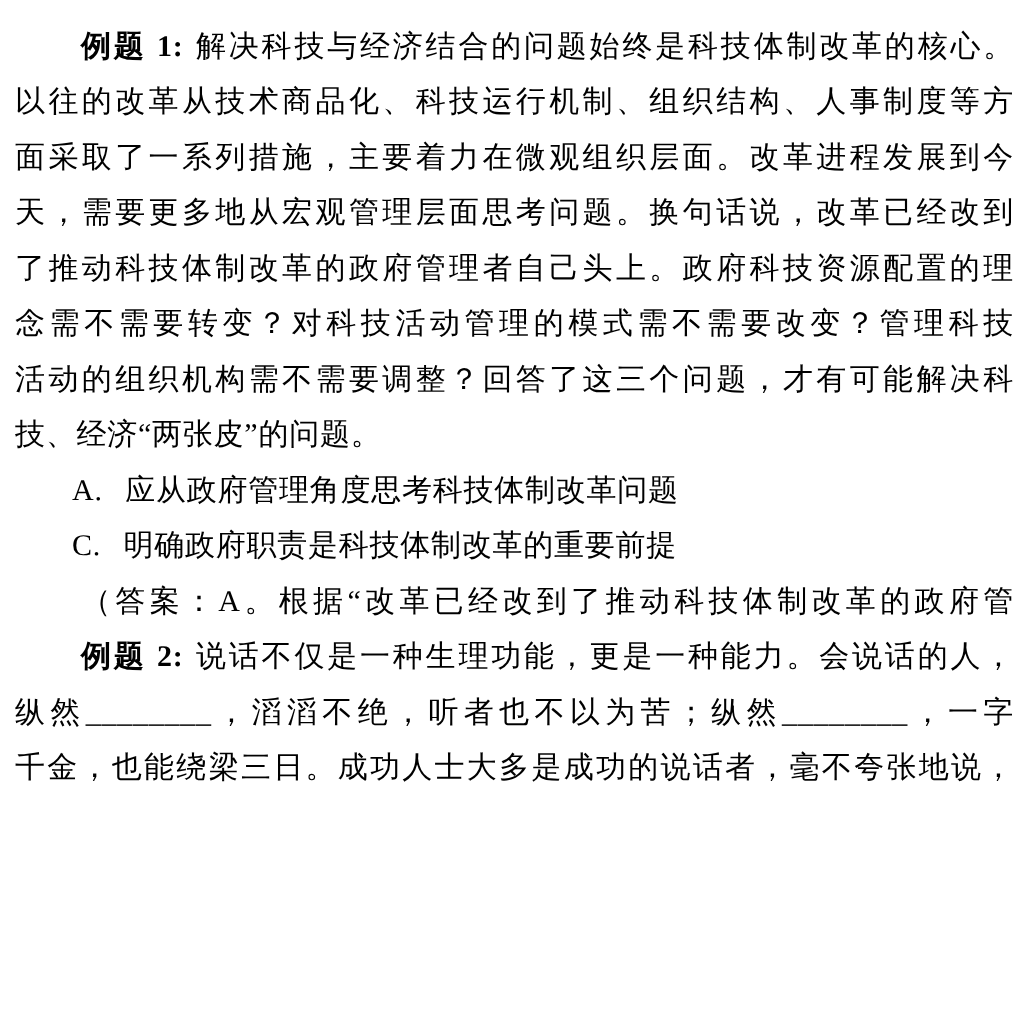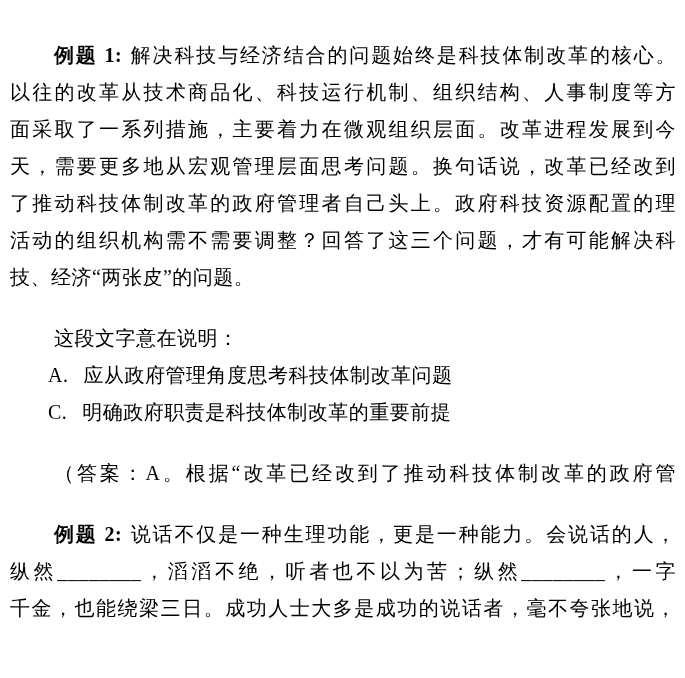--- a/index.html
+++ b/index.html
@@ -27,41 +27,41 @@
     letter-spacing: 0.5px;
     white-space: nowrap;
   }
   
   .just {
     white-space: normal;
     text-align: justify;
     text-align-last: justify;
     overflow: hidden;
   }
-  .indent { text-indent: 44px; margin-top: 24px; }
+  .indent { text-indent: 44px; }
   .bp { font-weight: bold; margin-right: 7px; }
   .opt { padding-left: 38px; }
   .opt-letter { display: inline-block; }
   .opt-text { margin-left: 15px; }
 </style>
 </head>
 <body>
 
 <div class="doc">
 
   <div class="line just indent"><span class="bp">例题 1:</span><span>解决科技与经济结合的问题始终是科技体制改革的核心。</span></div>
 
   <div class="line just">以往的改革从技术商品化、科技运行机制、组织结构、人事制度等方</div>
   <div class="line just">面采取了一系列措施，主要着力在微观组织层面。改革进程发展到今</div>
   <div class="line just">天，需要更多地从宏观管理层面思考问题。换句话说，改革已经改到</div>
   <div class="line just">了推动科技体制改革的政府管理者自己头上。政府科技资源配置的理</div>
+  <div class="line just">念需不需要转变？对科技活动管理的模式需不需要改变？管理科技</div>
   <div class="line just">活动的组织机构需不需要调整？回答了这三个问题，才有可能解决科</div>
   <div class="line">技、经济“两张皮”的问题。</div>
 
-  <div class="line indent">这段文字意在说明：</div>
 
   <div class="line opt"><span class="opt-letter">A.</span><span class="opt-text">应从政府管理角度思考科技体制改革问题</span></div>
 
 
   <div class="line opt"><span class="opt-letter">C.</span><span class="opt-text">明确政府职责是科技体制改革的重要前提</span></div>
 
 
   <div class="line just indent">（答案：A。根据“改革已经改到了推动科技体制改革的政府管</div>
 
   <div class="line just indent"><span class="bp">例题 2:</span><span>说话不仅是一种生理功能，更是一种能力。会说话的人，</span></div>

